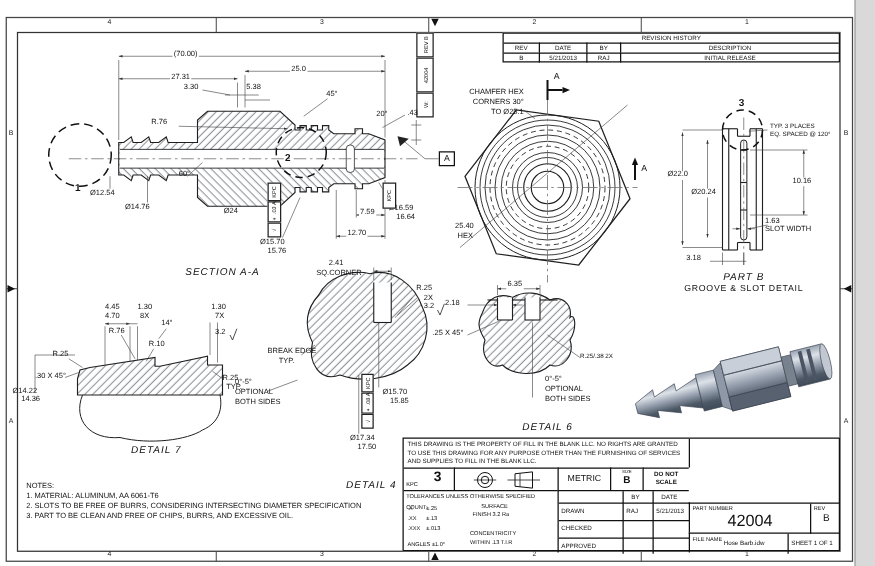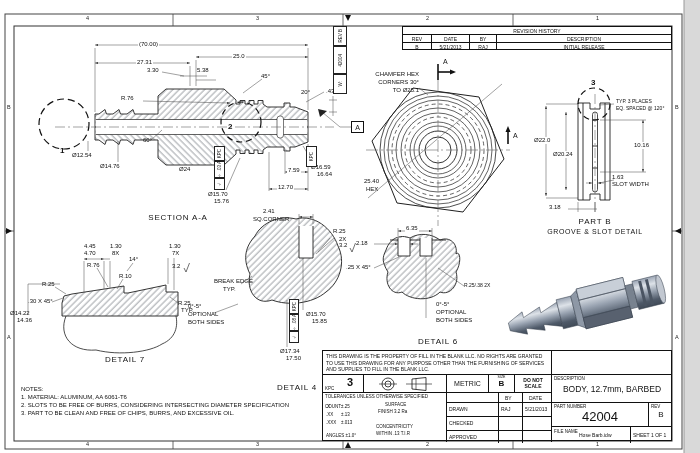--- a/index.html
+++ b/index.html
@@ -4,21 +4,21 @@
 <style>
   html,body{margin:0;padding:0;background:#fff;}
   .sheet{position:relative;width:700px;height:453px;background:#fff;overflow:hidden;
          font-family:"Liberation Sans",sans-serif;color:#111;}
   .art{position:absolute;left:0;top:0;}
   .lb{position:absolute;font-size:6px;line-height:1.15;white-space:nowrap;color:#111;}
   .t5{font-size:5px;} .t45{font-size:4.5px;} .t7{font-size:7px;} .t8{font-size:8px;}
   .bg{background:#fff;padding:0 1px;}
   .ct{transform:translateX(-50%);letter-spacing:.6px;}
   .ra{text-align:right;width:62px;}
-  .vt{font-size:8px;letter-spacing:.8px;}
+  .vt{font-size:8px;letter-spacing:.8px;font-style:italic;}
   .cnum{font-size:8px;font-weight:bold;}
   .vtag{position:absolute;border:1px solid #222;background:#fff;display:flex;
         align-items:center;justify-content:center;box-sizing:border-box;}
   .vtag span{writing-mode:vertical-rl;transform:rotate(180deg);font-size:4.5px;white-space:nowrap;}
   .box{position:absolute;box-sizing:border-box;border:1px solid #111;background:#fff;}
   .cell{position:absolute;box-sizing:border-box;}
   .bl{border-left:1px solid #111;} .bt{border-top:1px solid #111;}
   .zone{position:absolute;font-size:5.5px;color:#222;}
   .rowflex{display:flex;align-items:center;justify-content:center;}
 </style>
@@ -463,24 +463,20 @@
     <div class="cell bt" style="left:0;top:23px;width:105px;height:14px;">
       <span class="t5" style="position:absolute;left:2px;top:3px;">CHECKED</span>
     </div>
     <div class="cell bt" style="left:0;top:37px;width:105px;height:13px;">
       <span class="t5" style="position:absolute;left:2px;top:3px;">APPROVED</span>
     </div>
     <div style="position:absolute;left:51px;top:0;width:1px;height:50px;background:#111;"></div>
     <div style="position:absolute;left:75px;top:0;width:1px;height:50px;background:#111;"></div>
   </div>
   <div class="cell bl" style="left:228px;top:0;width:121px;height:23px;"></div>
-  <div class="cell bl bt" style="left:228px;top:23px;width:121px;height:28px;">
-    <div class="t45" style="padding:1px 2px;">DESCRIPTION</div>
-    <div style="text-align:center;font-size:8.5px;margin-top:2px;">BODY, 12.7mm, BARBED</div>
-  </div>
   <div class="cell bl bt" style="left:228px;top:51px;width:121px;height:24px;">
     <div class="t45" style="padding:1px 2px;">PART NUMBER</div>
     <div style="position:absolute;left:0;top:6px;width:96px;text-align:center;font-size:13px;">42004</div>
     <div class="cell bl" style="left:96px;top:0;width:25px;height:24px;">
       <div class="t45" style="padding:1px 2px;">REV</div>
       <div class="t8" style="text-align:center;">B</div>
     </div>
   </div>
   <div class="cell bl bt" style="left:228px;top:75px;width:121px;height:16px;">
     <span class="t45" style="position:absolute;left:2px;top:2px;">FILE NAME</span>

